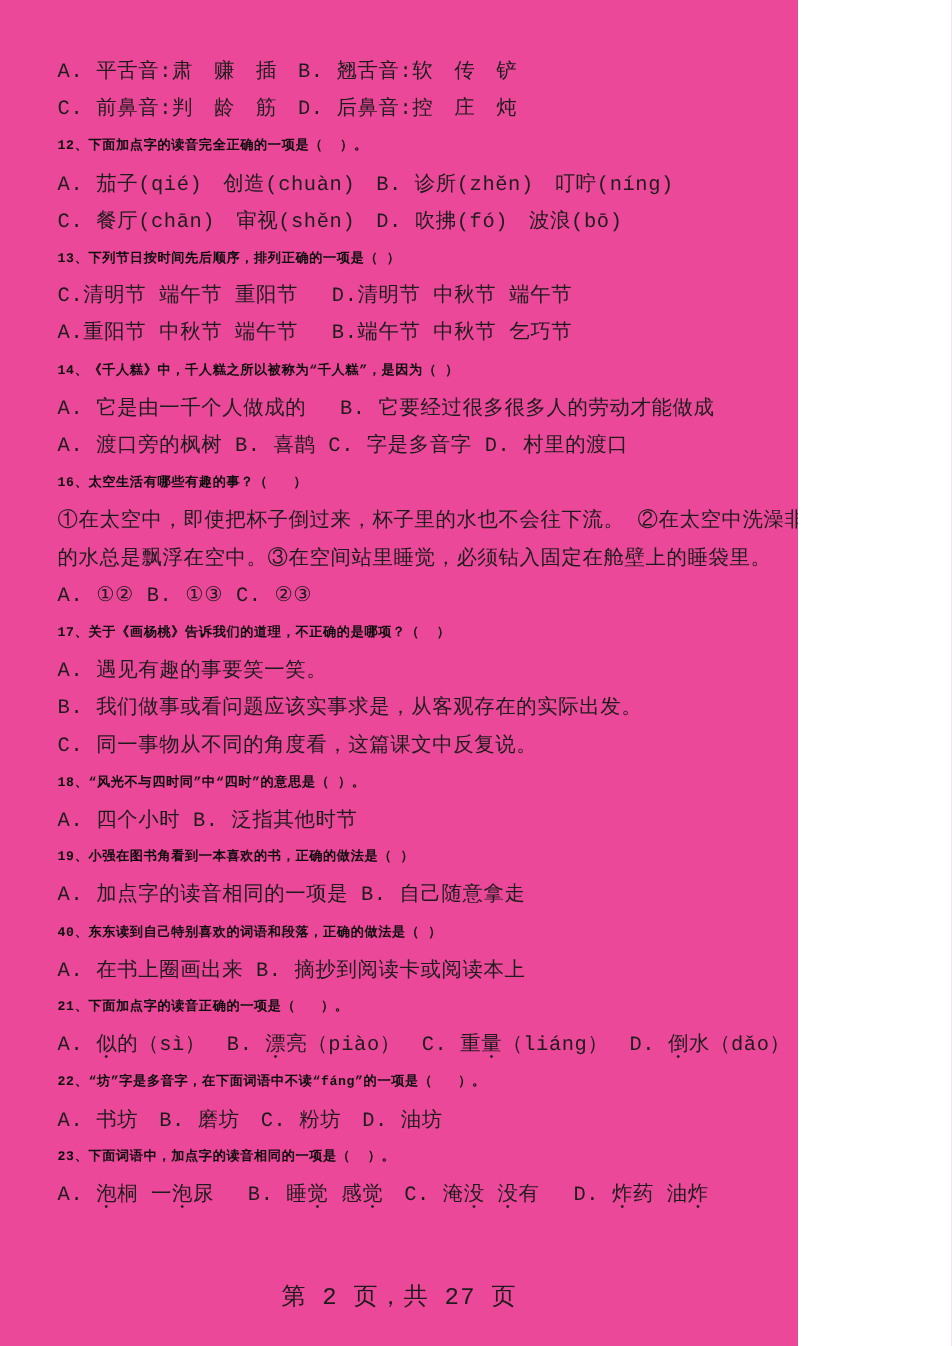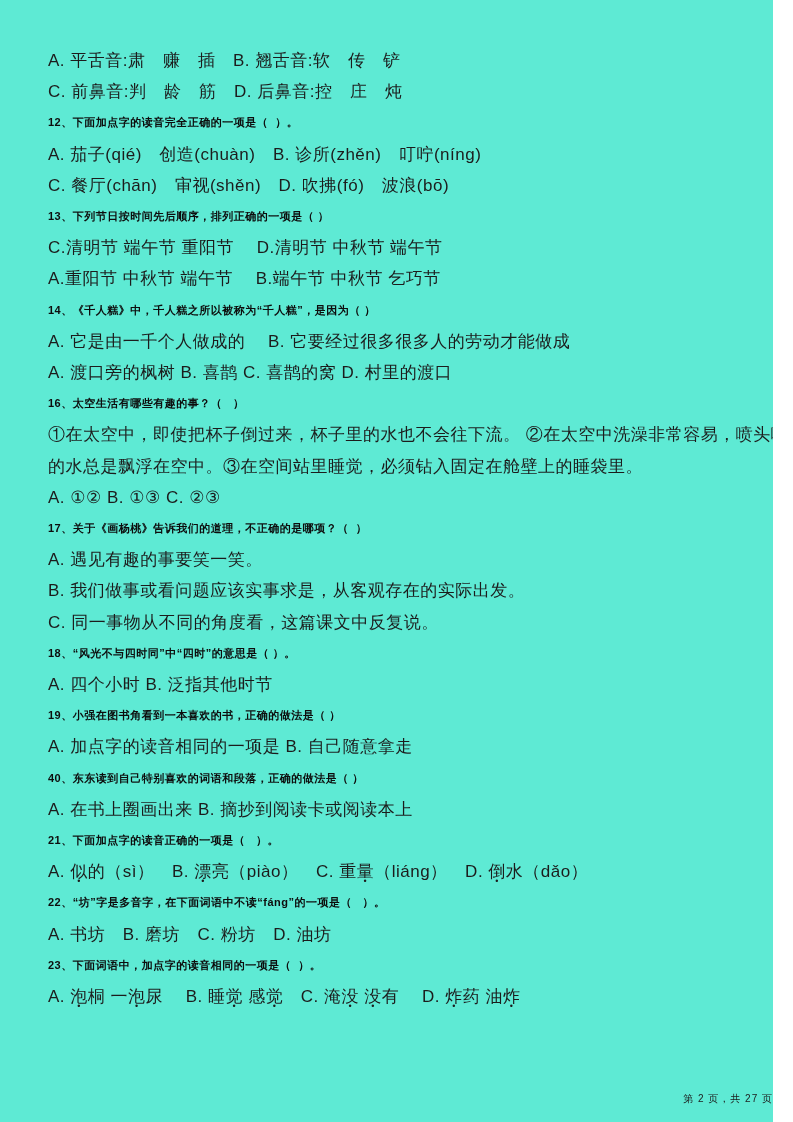--- a/index.html
+++ b/index.html
@@ -2,25 +2,25 @@
 <html><head>
 <meta charset="utf-8">
 <style>
   html, body {
     margin: 0;
     padding: 0;
     background: #ffffff;
   }
   .page {
     position: relative;
-    width: 773px;
+    width: 665px;
     height: 1122px;
-    background: #5eead4;
+    background: #ec4899;
     overflow: hidden;
-    font-family: Liberation Sans, sans-serif;
+    font-family: Liberation Mono, monospace;
     color: #141414;
   }
   .content {
     position: absolute;
     top: 45px;
     left: 48px;
     right: 30px;
   }
   .line {
     white-space: pre;
@@ -44,43 +44,43 @@
     bottom: -0.5em;
     transform: translateX(-50%);
     font-size: 9px;
     line-height: 1;
     color: #1c1c1c;
   }
   .footer {
     position: absolute;
     left: 0;
     width: 100%;
-    bottom: 16px;
-    text-align: right;
-    font-size: 10px;
+    bottom: 28px;
+    text-align: center;
+    font-size: 20px;
     letter-spacing: 1px;
     color: #1c1c1c;
   }
 </style>
 </head>
 <body>
 
 <div class="page">
   <div class="content" id="lines">
       <div class="line option">A. 平舌音:肃　赚　插　B. 翘舌音:软　传　铲</div>
       <div class="line option">C. 前鼻音:判　龄　筋　D. 后鼻音:控　庄　炖</div>
       <div class="line heading">12、下面加点字的读音完全正确的一项是（  ）。</div>
       <div class="line option">A. 茄子(qié)　创造(chuàn)　B. 诊所(zhěn)　叮咛(níng)</div>
       <div class="line option">C. 餐厅(chān)　审视(shěn)　D. 吹拂(fó)　波浪(bō)</div>
       <div class="line heading">13、下列节日按时间先后顺序，排列正确的一项是（ ）</div>
       <div class="line option">C.清明节 端午节 重阳节　 D.清明节 中秋节 端午节</div>
       <div class="line option">A.重阳节 中秋节 端午节　 B.端午节 中秋节 乞巧节</div>
       <div class="line heading">14、《千人糕》中，千人糕之所以被称为“千人糕”，是因为（ ）</div>
       <div class="line option">A. 它是由一千个人做成的　 B. 它要经过很多很多人的劳动才能做成</div>
-      <div class="line option">A. 渡口旁的枫树 B. 喜鹊 C. 喜鹊的窝 D. 村里的渡口</div>
+      <div class="line option">A. 渡口旁的枫树 B. 喜鹊 C. 字是多音字 D. 村里的渡口</div>
       <div class="line heading">16、太空生活有哪些有趣的事？（   ）</div>
       <div class="line option">①在太空中，即使把杯子倒过来，杯子里的水也不会往下流。 ②在太空中洗澡非常容易，喷头喷出</div>
       <div class="line option">的水总是飘浮在空中。③在空间站里睡觉，必须钻入固定在舱壁上的睡袋里。</div>
       <div class="line option">A. ①② B. ①③ C. ②③</div>
       <div class="line heading">17、关于《画杨桃》告诉我们的道理，不正确的是哪项？（  ）</div>
       <div class="line option">A. 遇见有趣的事要笑一笑。</div>
       <div class="line option">B. 我们做事或看问题应该实事求是，从客观存在的实际出发。</div>
       <div class="line option">C. 同一事物从不同的角度看，这篇课文中反复说。</div>
       <div class="line heading">18、“风光不与四时同”中“四时”的意思是（ ）。</div>
       <div class="line option">A. 四个小时 B. 泛指其他时节</div>

